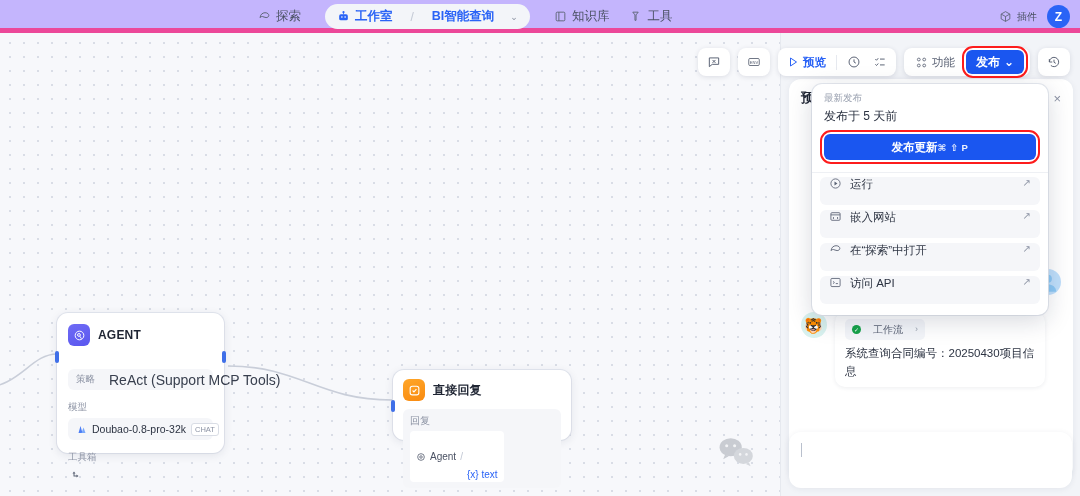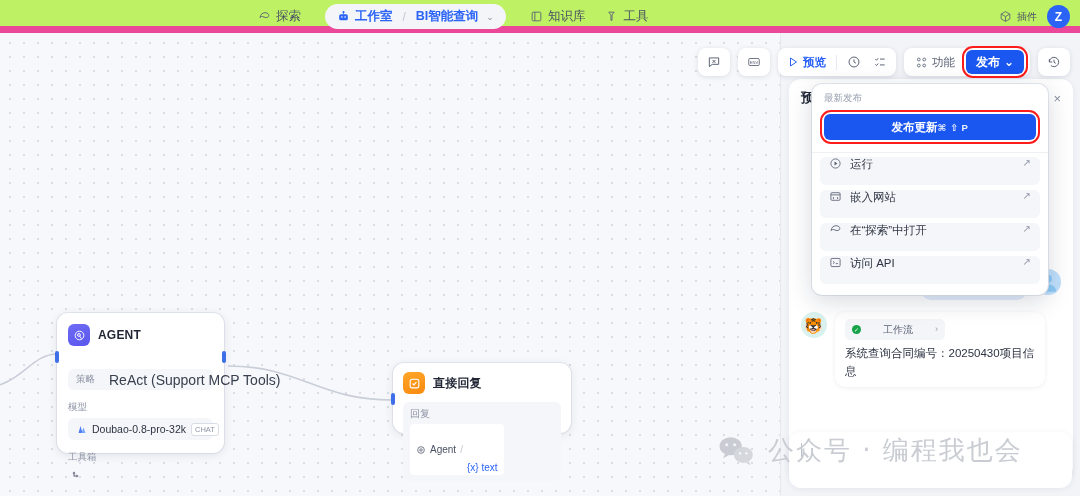--- a/index.html
+++ b/index.html
@@ -7,37 +7,37 @@
     width: 1080px; height: 496px;
     overflow: hidden;
     font-family: "Liberation Sans", "DejaVu Sans", sans-serif;
     background: #ffffff;
   }
   #app { position: relative; width: 1080px; height: 496px; }
 
   
   .topnav {
     position: absolute; top: 0; left: 0; width: 1080px; height: 33px;
-    background: #bef264;
-    border-bottom: 7px solid #ec4899;
+    background: #c4b5fd;
+    border-bottom: 5px solid #ec4899;
     display: flex; align-items: center;
     z-index: 60;
   }
   .nav-center {
     position: absolute; left: 248px; top: 0; height: 33px;
     display: flex; align-items: center; gap: 0px;
   }
   .nav-item {
     display: flex; align-items: center; gap: 5px;
     font-size: 12.5px; color: #4a5163;
     padding: 4px 10px; border-radius: 14px; cursor: pointer;
     white-space: nowrap;
   }
   .nav-pill {
-    display: flex; align-items: center; gap: 4px;
+    display: flex; align-items: center; gap: 12px;
     background: #f3f5f9; border-radius: 15px;
     padding: 4px 12px; margin: 0 14px; cursor: pointer;
   }
   .nav-pill .ws {
     display:flex; align-items:center; gap:5px;
     color: #2a63f6; font-size: 12.5px; font-weight: 600;
   }
   .nav-pill .sep { color: #c2c8d4; font-size: 12px; margin: 0 6px; }
   .nav-pill .bi { color: #2a63f6; font-size: 12.5px; font-weight: 700; }
   .nav-pill .caret { color: #8c93a3; font-size: 9px; margin-left: 4px; }
@@ -67,21 +67,21 @@
     background-position: 3px 3px;
     overflow:hidden;
   }
   .edge { position:absolute; left:0; top:0; width:780px; height:463px; pointer-events:none; }
 
   .node {
     position:absolute; background:#fff; border-radius: 11px;
     box-shadow: 0 2px 10px rgba(30,40,70,.10), 0 0 0 1px rgba(226,230,238,.9);
   }
   .node-agent { left: 57px; top: 280px; width: 167px; height: 140px; padding: 11px 11px 9px; }
-  .node-reply { left: 393px; top: 330px; width: 178px; height: 70px; padding: 9px 10px 9px; }
+  .node-reply { left: 393px; top: 337px; width: 178px; height: 70px; padding: 9px 10px 9px; }
 
   .node-head { display:flex; align-items:center; gap:8px; }
   .node-ico {
     width: 22px; height: 22px; border-radius: 6px;
     display:flex; align-items:center; justify-content:center;
   }
   .ico-purple { background: linear-gradient(160deg,#6f6bf5,#5a57ef); }
   .ico-orange { background: linear-gradient(160deg,#ffa629,#f98a10); }
   .node-title { font-size: 12px; font-weight: 700; color: #1f2533; letter-spacing:.2px; }
 
@@ -151,21 +151,21 @@
     background:#bfdffb; display:flex; align-items:center; justify-content:center;
     overflow:hidden;
   }
   .bub {
     border-radius: 10px; padding: 7px 10px; font-size: 11.5px;
     color:#2c3342; line-height:1.5; max-width: 210px;
   }
   .bub.bot { background:#ffffff; box-shadow: 0 1px 4px rgba(30,40,70,.08); }
   .bub.usr { background:#e2edfb; }
   .wf-chip {
-    display:inline-flex; align-items:center; gap:22px;
+    display:inline-flex; align-items:center; gap:12px;
     background:#f3f5f9; border-radius: 5px; padding: 3px 7px;
     font-size: 10px; color:#5b6375; margin-bottom: 5px;
   }
   .wf-dot { width:9px; height:9px; border-radius:50%; background:#16a34a;
             display:flex;align-items:center;justify-content:center;
             color:#fff;font-size:6px;line-height:1;}
   .wf-arrow { color:#9aa1b0; font-size:9px; }
 
   .composer {
     position:absolute; left: 8px; right: 8px; bottom: 8px; height: 56px;
@@ -493,20 +493,21 @@
             <path d="M4 7v5h5"></path>
             <path d="M12 8v4.5l3 1.8"></path>
         </svg>
       </div>
     </div>
   </div>
 
   <div class="pub-menu">
     <div class="pm-top">
       <div class="pm-small">最新发布</div>
+      <div class="pm-when">发布于 5 天前</div>
       <div class="hl-red" style="margin-top:9px;">
         <div class="pm-cta" style="margin:0;">
           <span>发布更新</span>
           <span class="kbd">⌘ ⇧ P</span>
         </div>
       </div>
     </div>
 
     <div class="pm-sep"></div>
 
@@ -564,16 +565,15 @@
         <ellipse cx="16" cy="14" rx="14" ry="11.5"></ellipse>
         <path d="M9 23l-2.5 6 7-3.5z"></path>
         <ellipse cx="32" cy="25" rx="12" ry="10" fill="#d4d7dc"></ellipse>
         <path d="M39 33l2.2 5-6-3z" fill="#d4d7dc"></path>
         <circle cx="11" cy="12" r="1.9" fill="#f3f4f6"></circle>
         <circle cx="21" cy="12" r="1.9" fill="#f3f4f6"></circle>
         <circle cx="28" cy="23" r="1.6" fill="#f3f4f6"></circle>
         <circle cx="36" cy="23" r="1.6" fill="#f3f4f6"></circle>
       </svg>
     </span>
-    <span class="wm-text">公众号 · 编程我也会</span>
   </div>
 
 </div>
 
 </body></html>

